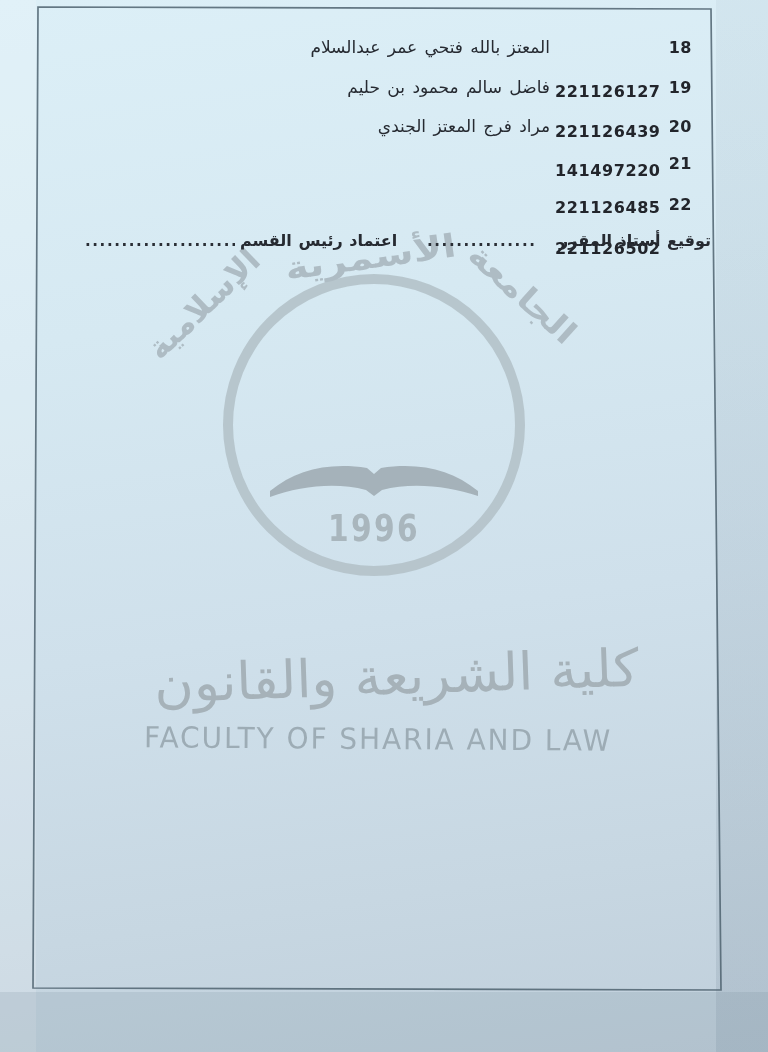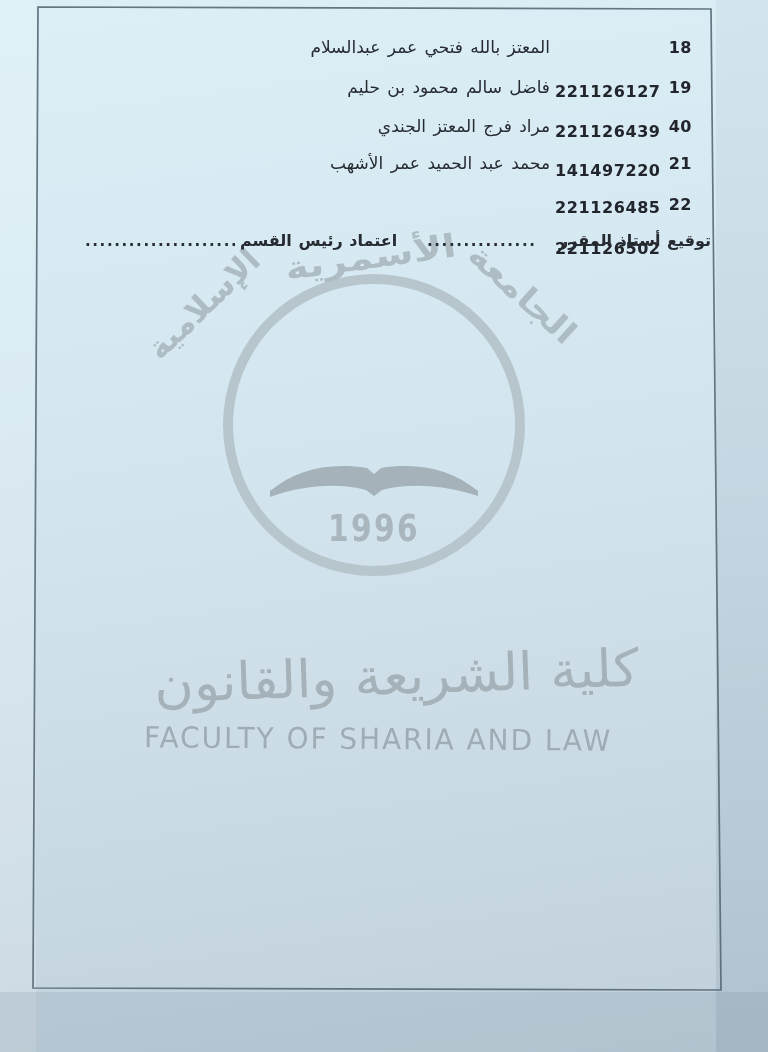--- a/index.html
+++ b/index.html
@@ -76,24 +76,23 @@
     <span class="rnum">18</span>
   </div>
   <div class="row" style="top:77px">
     <span class="name">فاضل سالم محمود بن حليم</span>
     <span class="sid">221126439</span>
     <span class="rnum">19</span>
   </div>
   <div class="row" style="top:116px">
     <span class="name">مراد فرج المعتز الجندي</span>
     <span class="sid">141497220</span>
-    <span class="rnum">40</span>
+    <span class="rnum">20</span>
   </div>
   <div class="row" style="top:153px">
-    <span class="name">محمد عبد الحميد عمر الأشهب</span>
     <span class="sid">221126485</span>
     <span class="rnum">21</span>
   </div>
   <div class="row" style="top:194px">
     <span class="sid">221126502</span>
     <span class="rnum">22</span>
   </div>
 </div>
 
 <div class="sig">

